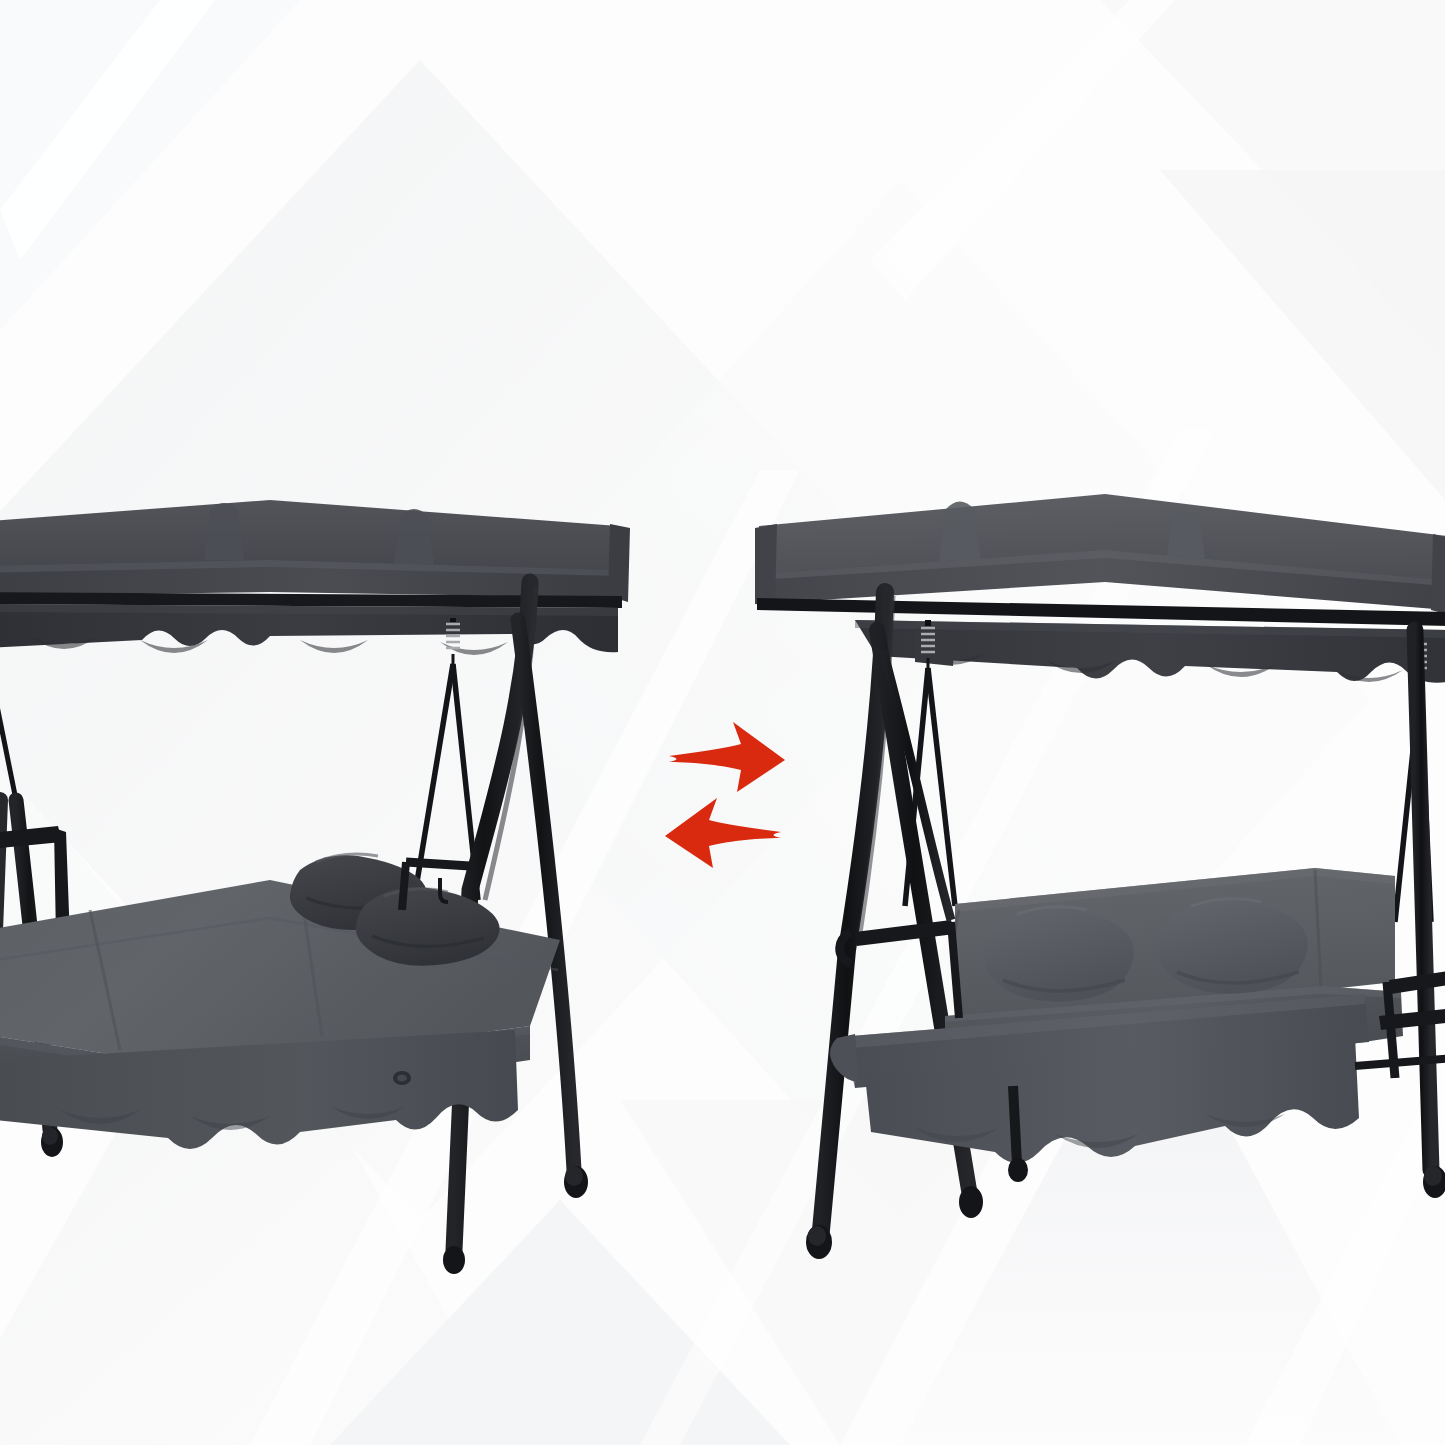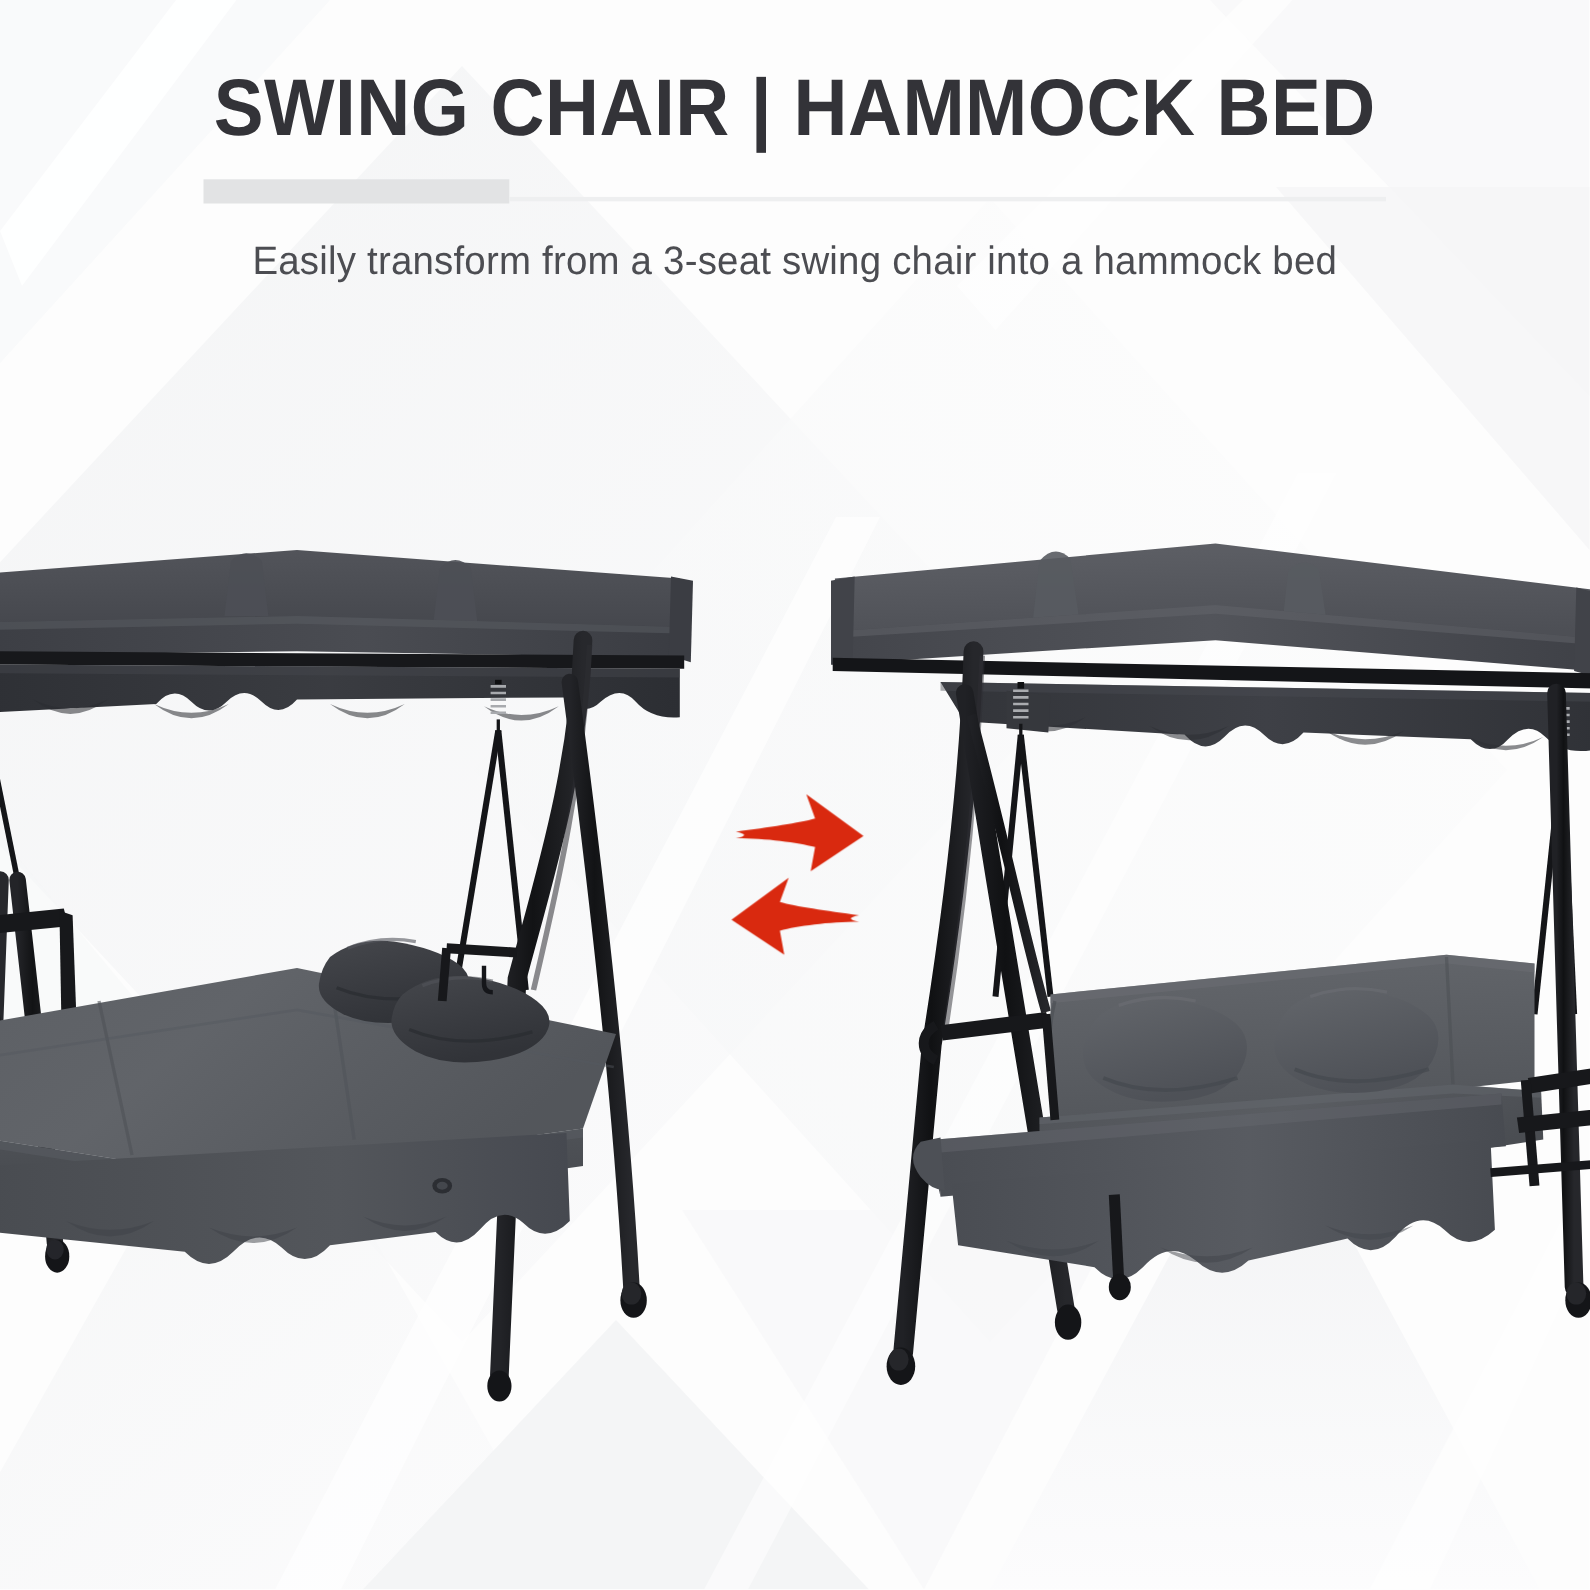--- a/index.html
+++ b/index.html
@@ -89,28 +89,20 @@
         <polygon points="250,1445 760,470 800,470 310,1445" fill="#ffffff" opacity="0.75"></polygon>
         <polygon points="640,1445 1180,430 1215,430 680,1445" fill="#ffffff" opacity="0.6"></polygon>
         <polygon points="1245,1445 1445,1060 1445,1130 1300,1445" fill="#ffffff" opacity="0.7"></polygon>
         <polygon points="870,260 1130,0 1175,0 905,300" fill="#ffffff" opacity="0.7"></polygon>
       </g>
       <polygon points="1160,170 1445,500 1445,170" fill="#f4f5f6" opacity="0.65"></polygon>
       <polygon points="0,760 240,1050 0,1050" fill="#f6f7f8" opacity="0.5"></polygon>
     </svg>
   </div>
 
-  <div id="header">
-    <div id="title">SWING CHAIR | HAMMOCK BED</div>
-    <div id="rule-wrap">
-      <div id="rule-thick"></div>
-      <div id="rule-thin"></div>
-    </div>
-    <div id="subtitle">Easily transform from a 3-seat swing chair into a hammock bed</div>
-  </div>
 
   <div class="stage" id="stage-left">
     <svg viewBox="0 0 690 830" xmlns="http://www.w3.org/2000/svg">
       <defs>
         <linearGradient id="lCanTop" x1="0" y1="0" x2="0" y2="1">
           <stop offset="0%" stop-color="#52545a"></stop>
           <stop offset="100%" stop-color="#44464c"></stop>
         </linearGradient>
         <linearGradient id="lCanFront" x1="0" y1="0" x2="1" y2="0">
           <stop offset="0%" stop-color="#3c3e44"></stop>

